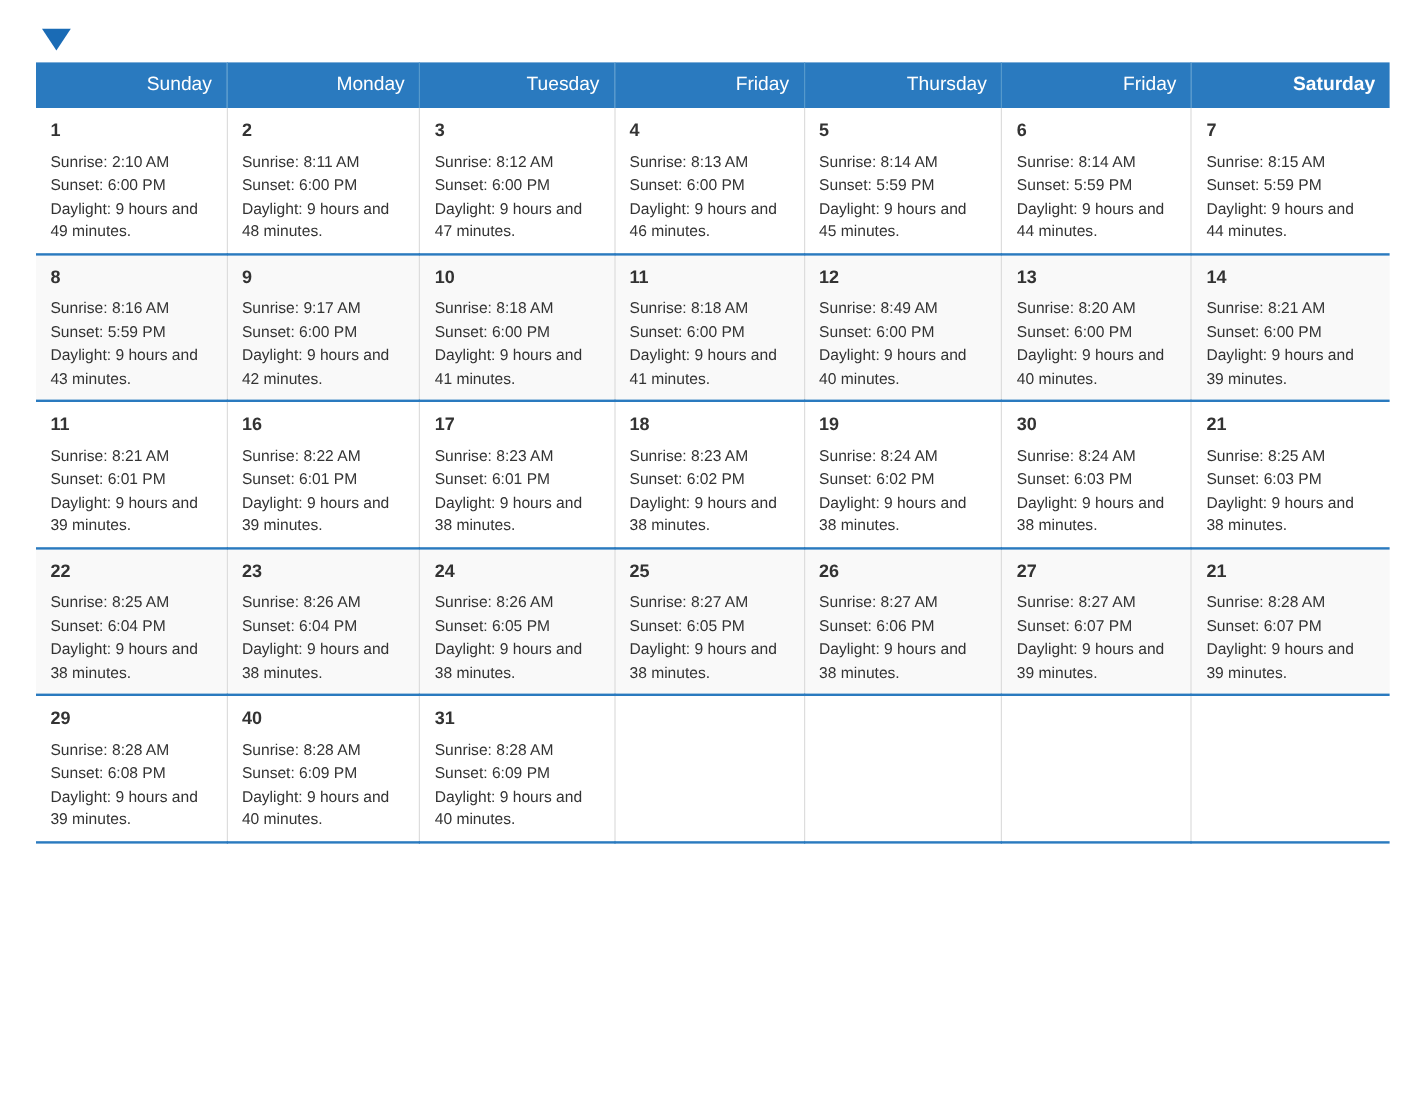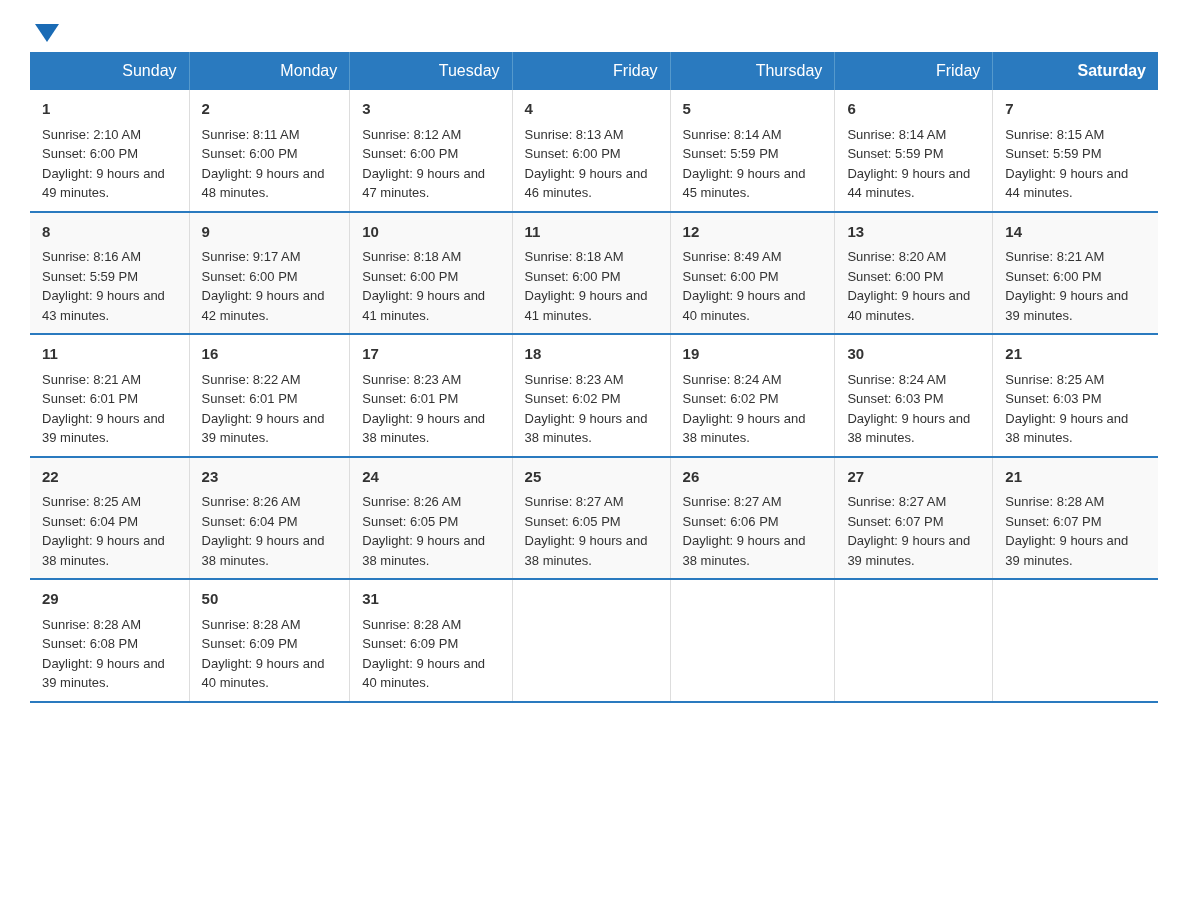--- a/index.html
+++ b/index.html
@@ -169,21 +169,21 @@
         <td><span class="day-num">22</span><span>Sunrise: 8:25 AM</span><br><span>Sunset: 6:04 PM</span><br><span>Daylight: 9 hours and 38 minutes.</span></td>
         <td><span class="day-num">23</span><span>Sunrise: 8:26 AM</span><br><span>Sunset: 6:04 PM</span><br><span>Daylight: 9 hours and 38 minutes.</span></td>
         <td><span class="day-num">24</span><span>Sunrise: 8:26 AM</span><br><span>Sunset: 6:05 PM</span><br><span>Daylight: 9 hours and 38 minutes.</span></td>
         <td><span class="day-num">25</span><span>Sunrise: 8:27 AM</span><br><span>Sunset: 6:05 PM</span><br><span>Daylight: 9 hours and 38 minutes.</span></td>
         <td><span class="day-num">26</span><span>Sunrise: 8:27 AM</span><br><span>Sunset: 6:06 PM</span><br><span>Daylight: 9 hours and 38 minutes.</span></td>
         <td><span class="day-num">27</span><span>Sunrise: 8:27 AM</span><br><span>Sunset: 6:07 PM</span><br><span>Daylight: 9 hours and 39 minutes.</span></td>
         <td><span class="day-num">21</span><span>Sunrise: 8:28 AM</span><br><span>Sunset: 6:07 PM</span><br><span>Daylight: 9 hours and 39 minutes.</span></td>
       </tr>
       <tr>
         <td><span class="day-num">29</span><span>Sunrise: 8:28 AM</span><br><span>Sunset: 6:08 PM</span><br><span>Daylight: 9 hours and 39 minutes.</span></td>
-        <td><span class="day-num">50</span><span>Sunrise: 8:28 AM</span><br><span>Sunset: 6:09 PM</span><br><span>Daylight: 9 hours and 40 minutes.</span></td>
+        <td><span class="day-num">40</span><span>Sunrise: 8:28 AM</span><br><span>Sunset: 6:09 PM</span><br><span>Daylight: 9 hours and 40 minutes.</span></td>
         <td><span class="day-num">31</span><span>Sunrise: 8:28 AM</span><br><span>Sunset: 6:09 PM</span><br><span>Daylight: 9 hours and 40 minutes.</span></td>
         <td></td>
         <td></td>
         <td></td>
         <td></td>
       </tr>
     </tbody>
 </table>
 
 </body></html>

